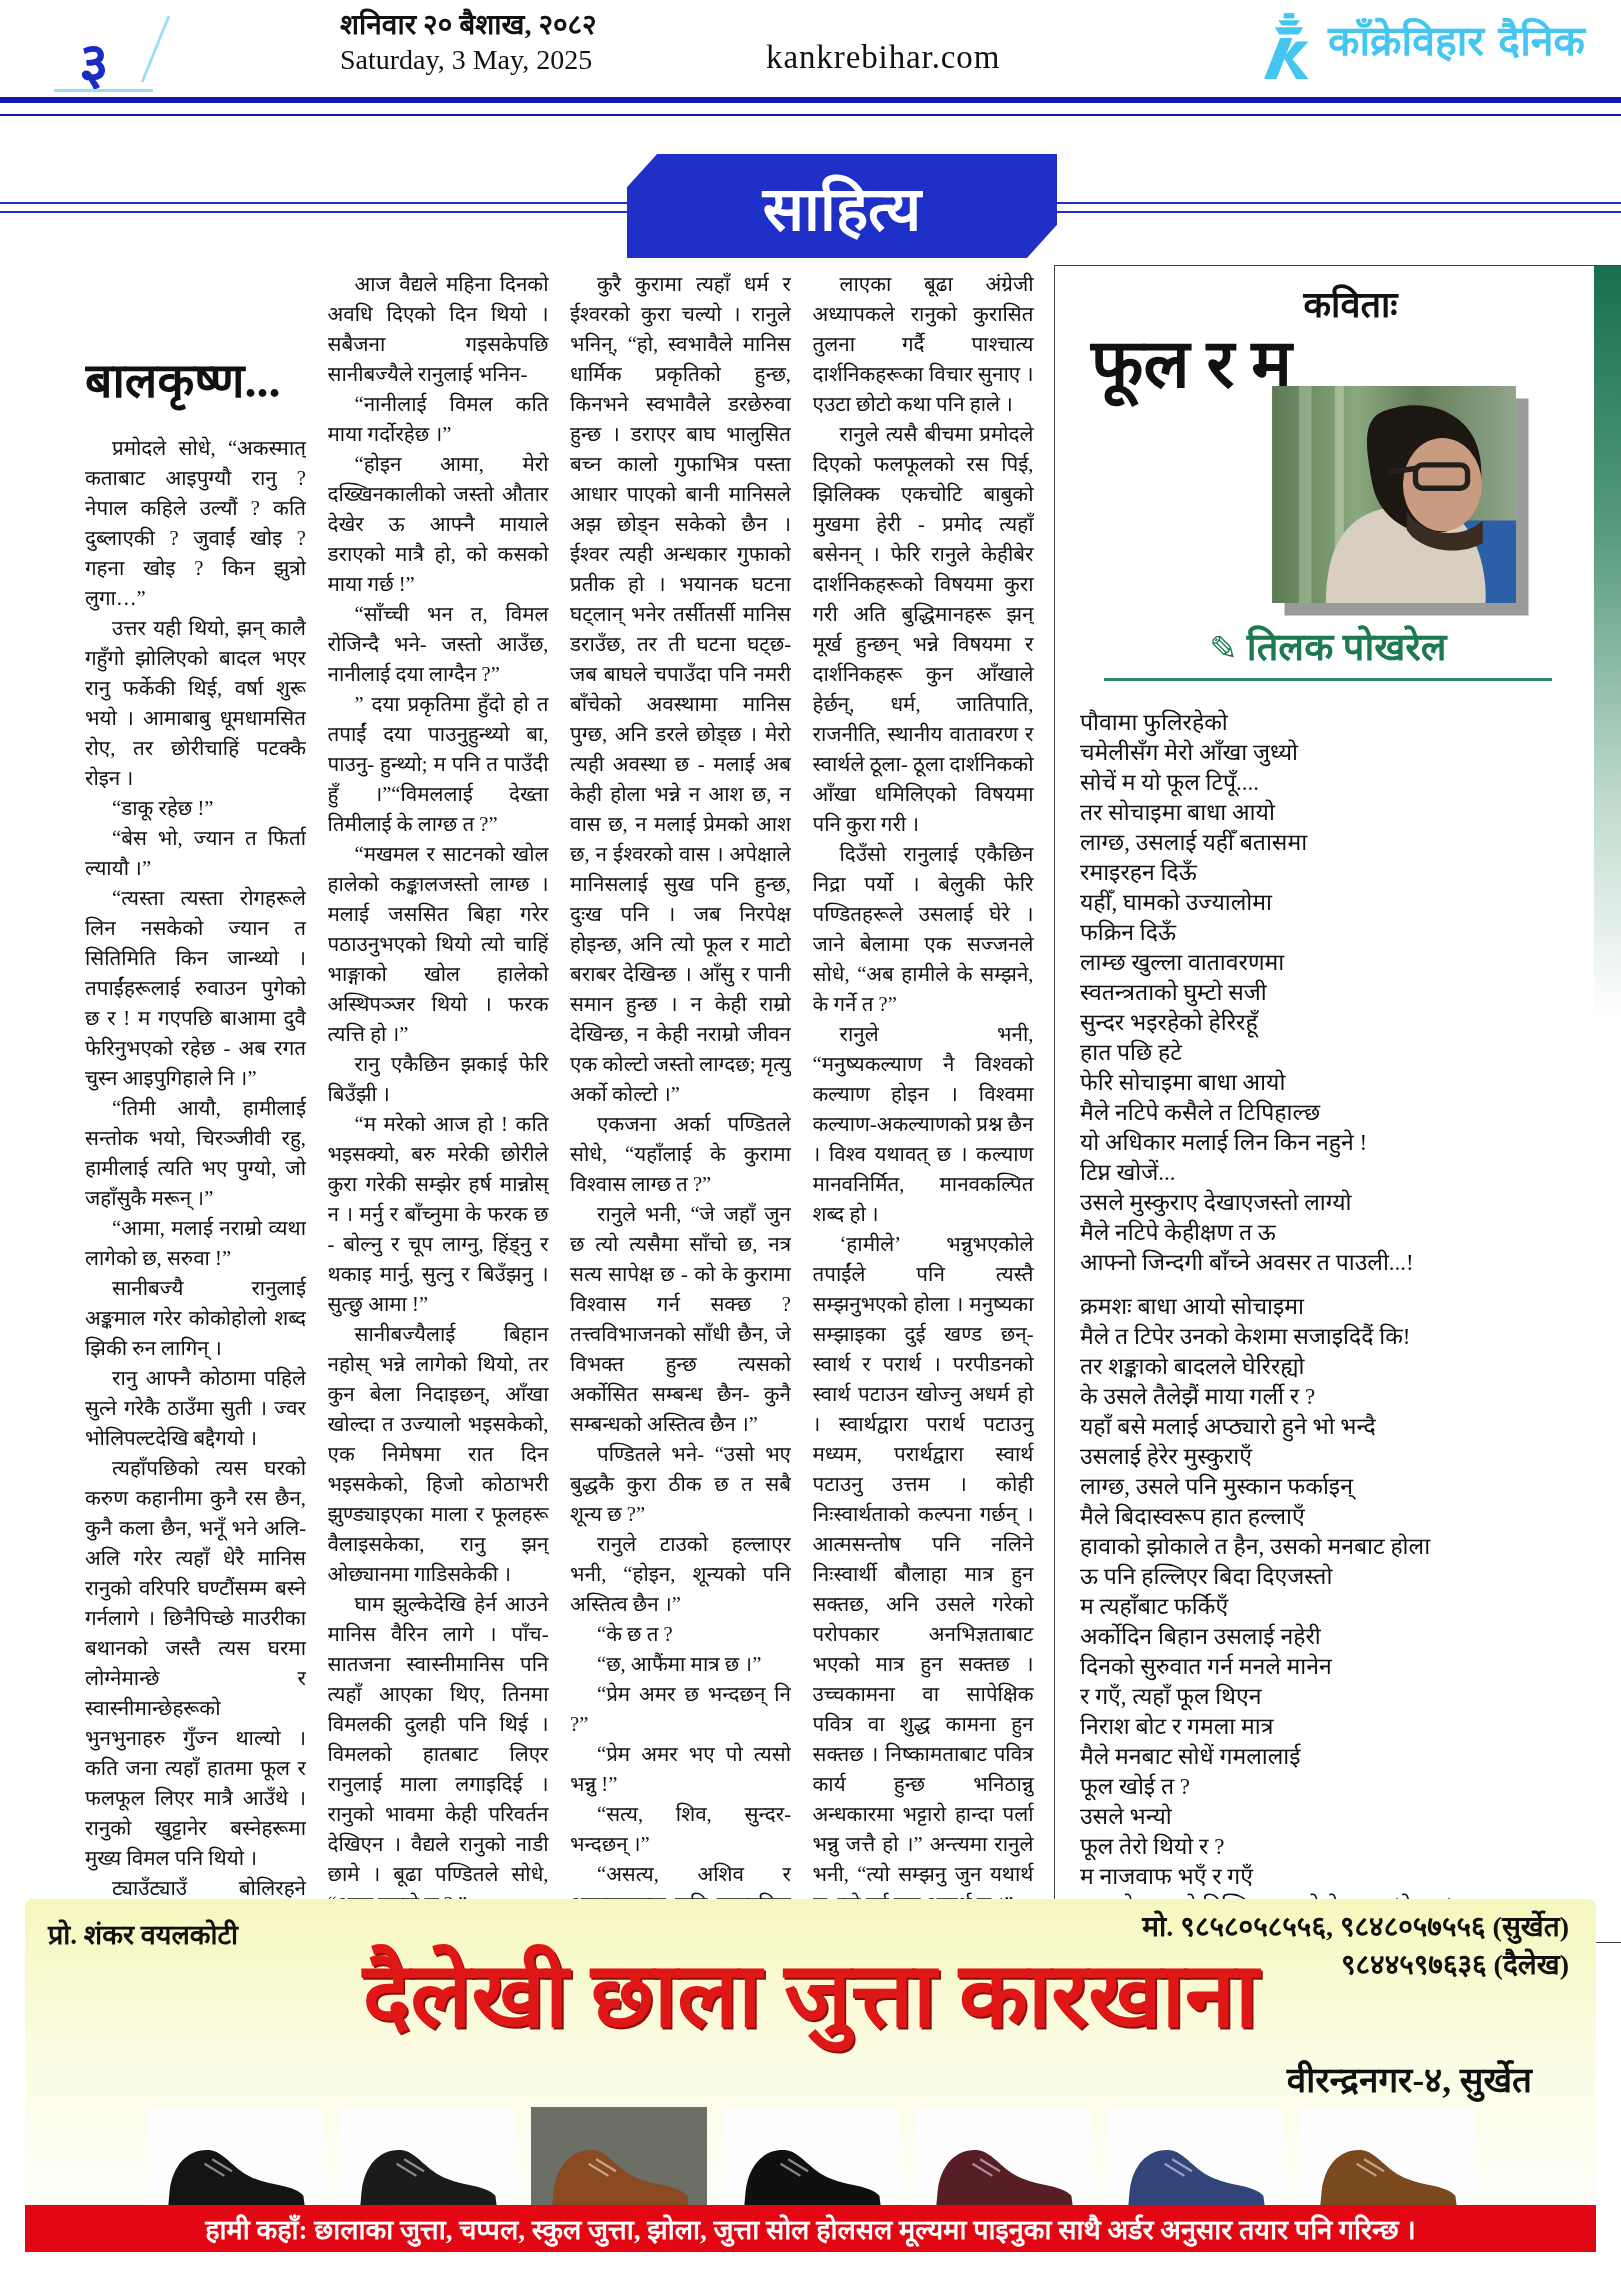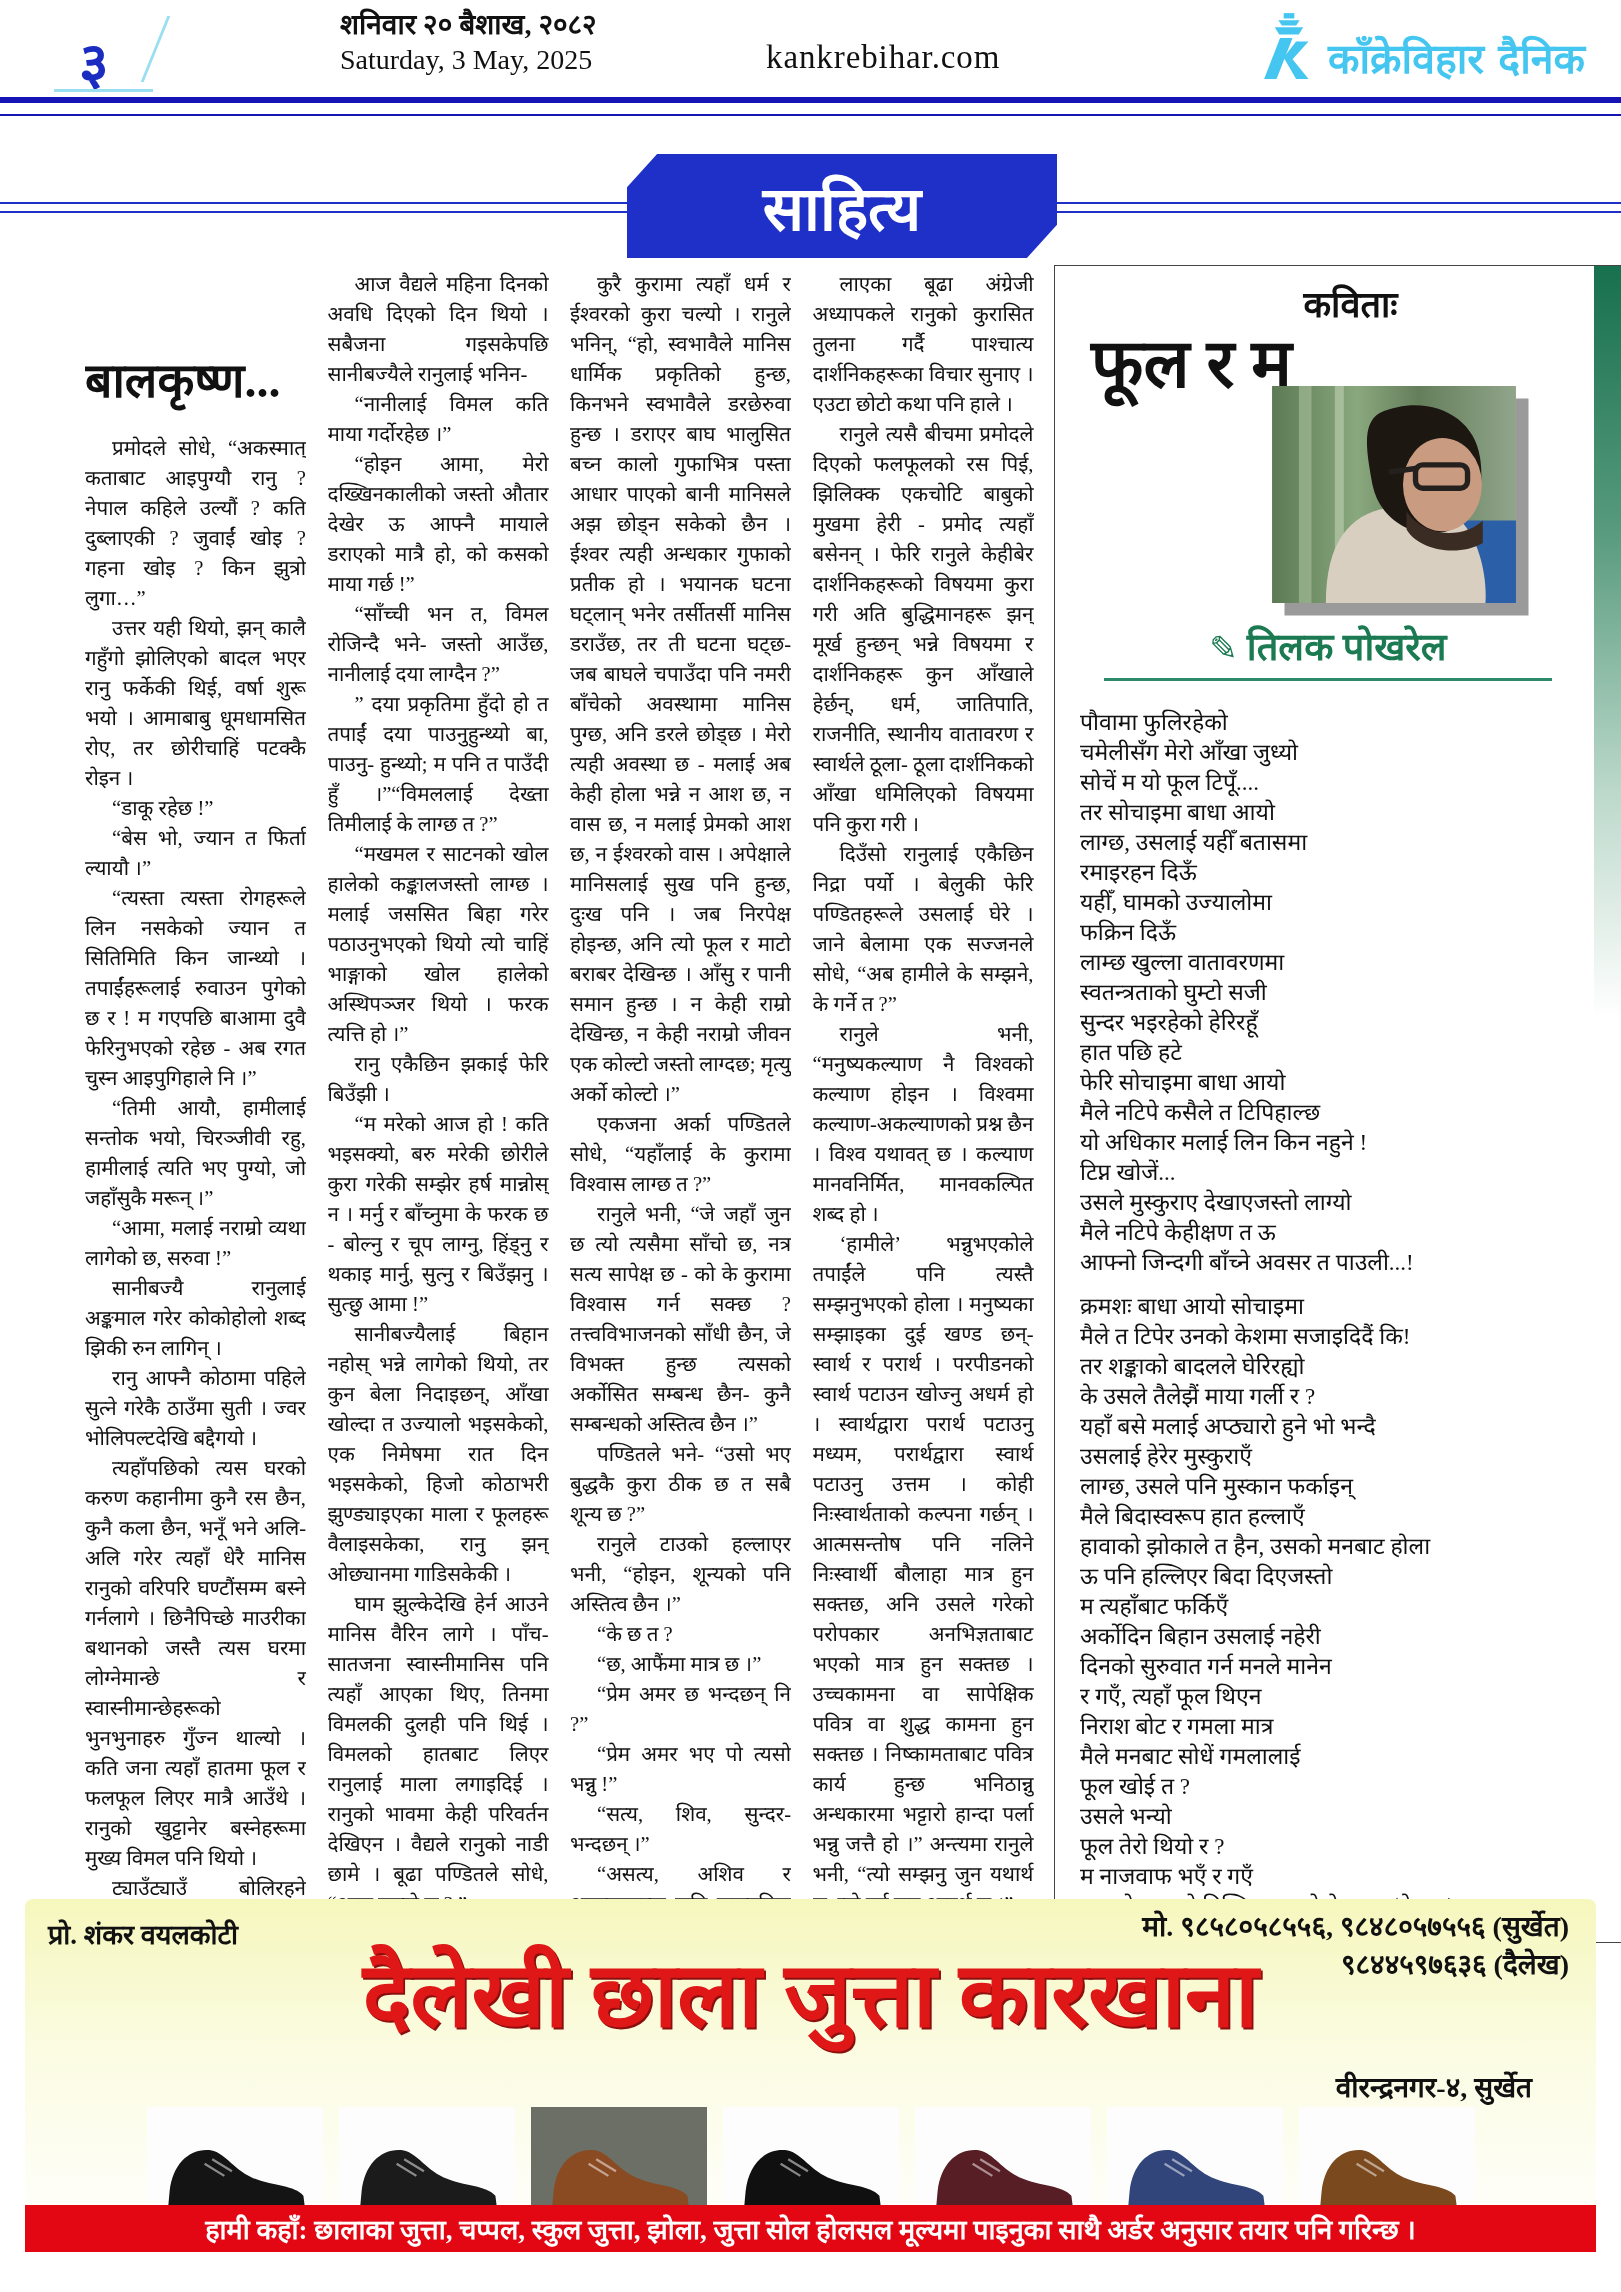--- a/index.html
+++ b/index.html
@@ -8,21 +8,21 @@
   
   .header{position:absolute;top:7.2px;left:36px;right:27px;height:86px;}
   .pageno-wrap{position:absolute;left:18px;top:9px;width:107px;height:72px;}
   .pageno{position:absolute;left:25px;top:5.4px;font-size:57px;font-weight:bold;color:#1b2cc1;font-family:"DejaVu Sans",sans-serif;}
   .pageno-slash{position:absolute;right:3.6px;top:0;width:30px;height:66px;border-right:3.6px solid #9adef2;transform:skewX(-22deg);}
   .pageno-under{position:absolute;left:0;bottom:-3.6px;width:99px;border-bottom:3.6px solid #9adef2;}
   .date-block{position:absolute;left:304px;top:0;line-height:1.25;}
   .date-np{font-size:28px;font-weight:bold;}
   .date-en{font-size:28px;}
   .site{position:absolute;left:730px;top:32px;font-size:33px;letter-spacing:0.9px;}
-  .logo{position:absolute;right:9px;top:3.6px;display:flex;align-items:flex-end;gap:7px;}
+  .logo{position:absolute;right:9px;top:3.6px;display:flex;align-items:flex-start;gap:7px;}
   .logo-text{font-size:41px;font-weight:bold;color:#45c6f0;font-family:"DejaVu Sans",sans-serif;}
   .rule{position:absolute;top:97px;left:0;width:100%;height:10.7px;border-top:6.3px solid #1515b5;border-bottom:2.7px solid #1515b5;}
   
   .banner-lines{position:absolute;top:202px;left:0;width:100%;height:7.2px;border-top:2.7px solid #1e30c8;border-bottom:2.7px solid #1e30c8;}
   .section-banner{position:absolute;top:154px;left:627px;width:430px;height:104px;background:#1e30c8;
       clip-path:polygon(7% 0,100% 0,100% 68%,93% 100%,0 100%,0 32%);
       display:flex;align-items:center;justify-content:center;}
   .section-banner span{color:#fff;font-size:61px;font-weight:bold;}
   
   .content{position:absolute;top:269px;left:85px;width:949px;height:1675px;display:flex;gap:21.5px;overflow:hidden;}
@@ -41,21 +41,21 @@
   .pen-icon{font-size:34px;color:#1b7a52;margin-right:9px;}
   .poem-lines{position:absolute;top:442px;left:25px;width:466px;font-size:23px;line-height:30px;}
   .poem-lines div{min-height:14.3px;}
   
   .ad{position:absolute;top:1899px;left:25px;right:25px;height:351px;
       background:linear-gradient(#f6f7bd 0%,#fbfce3 45%,#ffffff 100%);border-radius:8px;}
   .ad-prop{position:absolute;top:16px;left:23px;font-size:27px;font-weight:bold;}
   .ad-phones{position:absolute;top:9px;right:27px;text-align:right;font-size:28px;font-weight:bold;line-height:1.35;}
   .ad-title{position:absolute;top:52px;left:0;width:100%;text-align:center;font-size:90px;font-weight:bold;color:#e01717;line-height:1;
       text-shadow:1.8px 1.8px 0 #8c0f0f;}
-  .ad-address{position:absolute;top:168px;right:64px;font-size:28px;font-weight:bold;}
+  .ad-address{position:absolute;top:156px;right:64px;font-size:35px;font-weight:bold;}
   .shoes{position:absolute;top:208px;left:0;width:100%;display:flex;justify-content:center;gap:16px;}
   .shoe-box{width:176px;height:133px;background:#fdfdfd;display:flex;align-items:flex-end;justify-content:center;overflow:hidden;}
   .shoe-box.dark{background:#6b6f66;}
   .shoe-box svg{display:block;margin-bottom:7.2px;}
   .ad-banner{position:absolute;left:0;right:0;top:306px;height:47px;background:#e30613;display:flex;align-items:center;justify-content:center;}
   .ad-banner span{color:#fff;font-size:27px;font-weight:bold;}
 </style>
 </head>
 <body>
 

